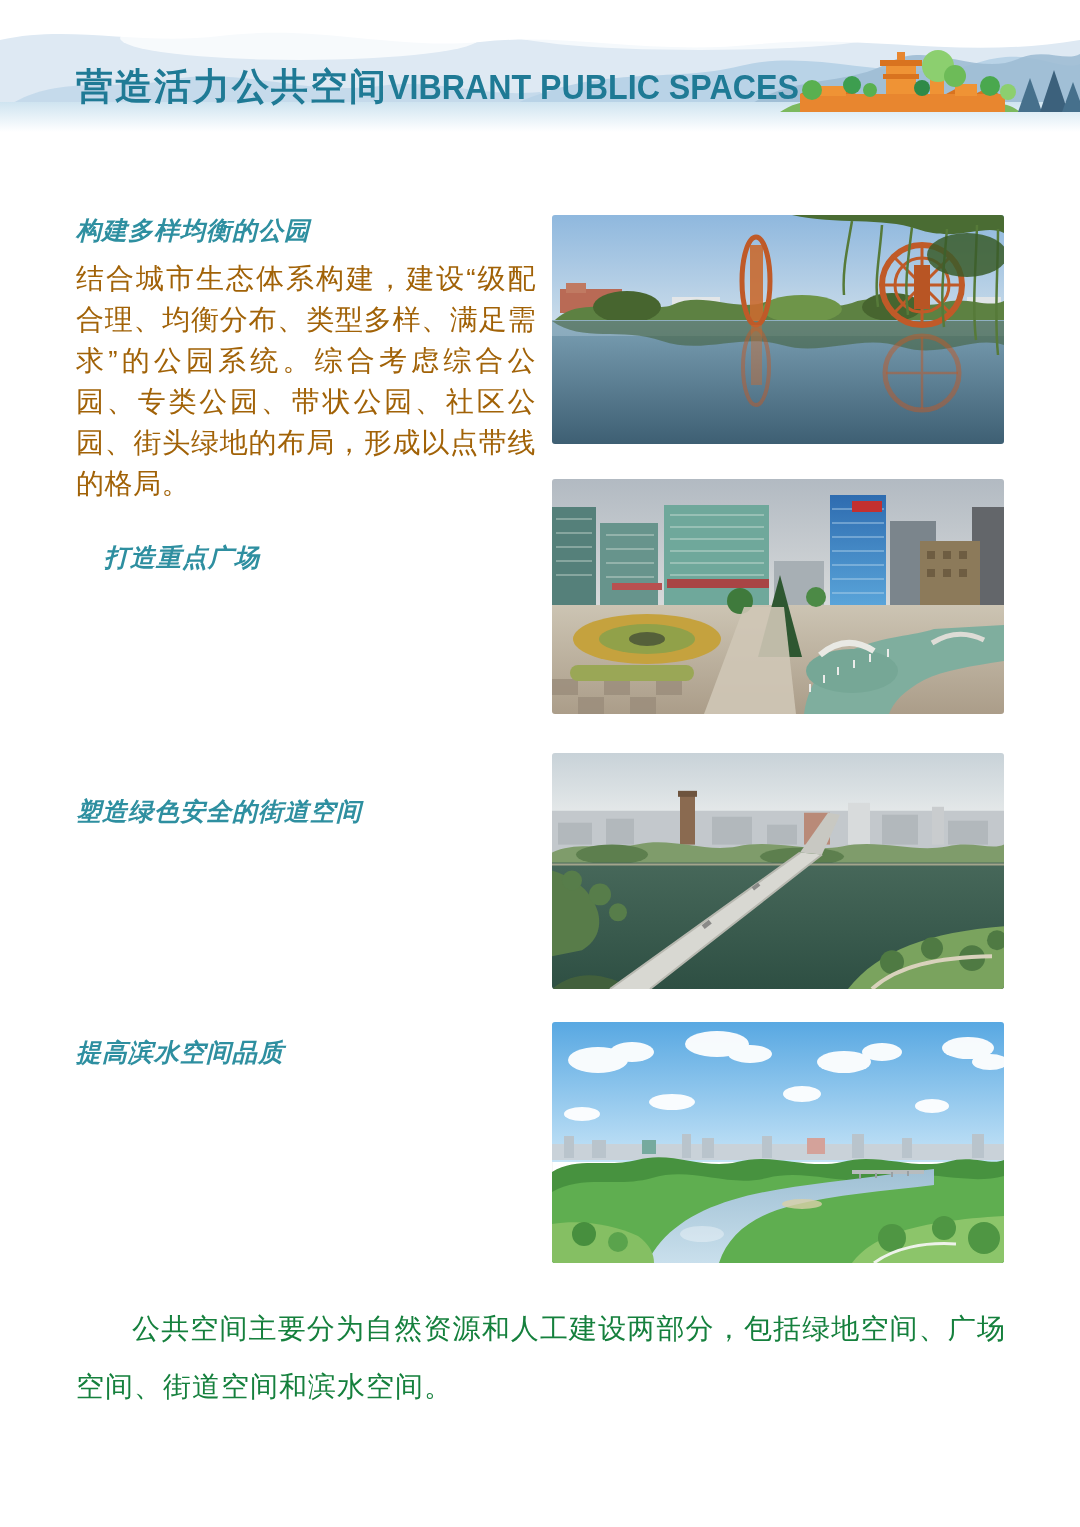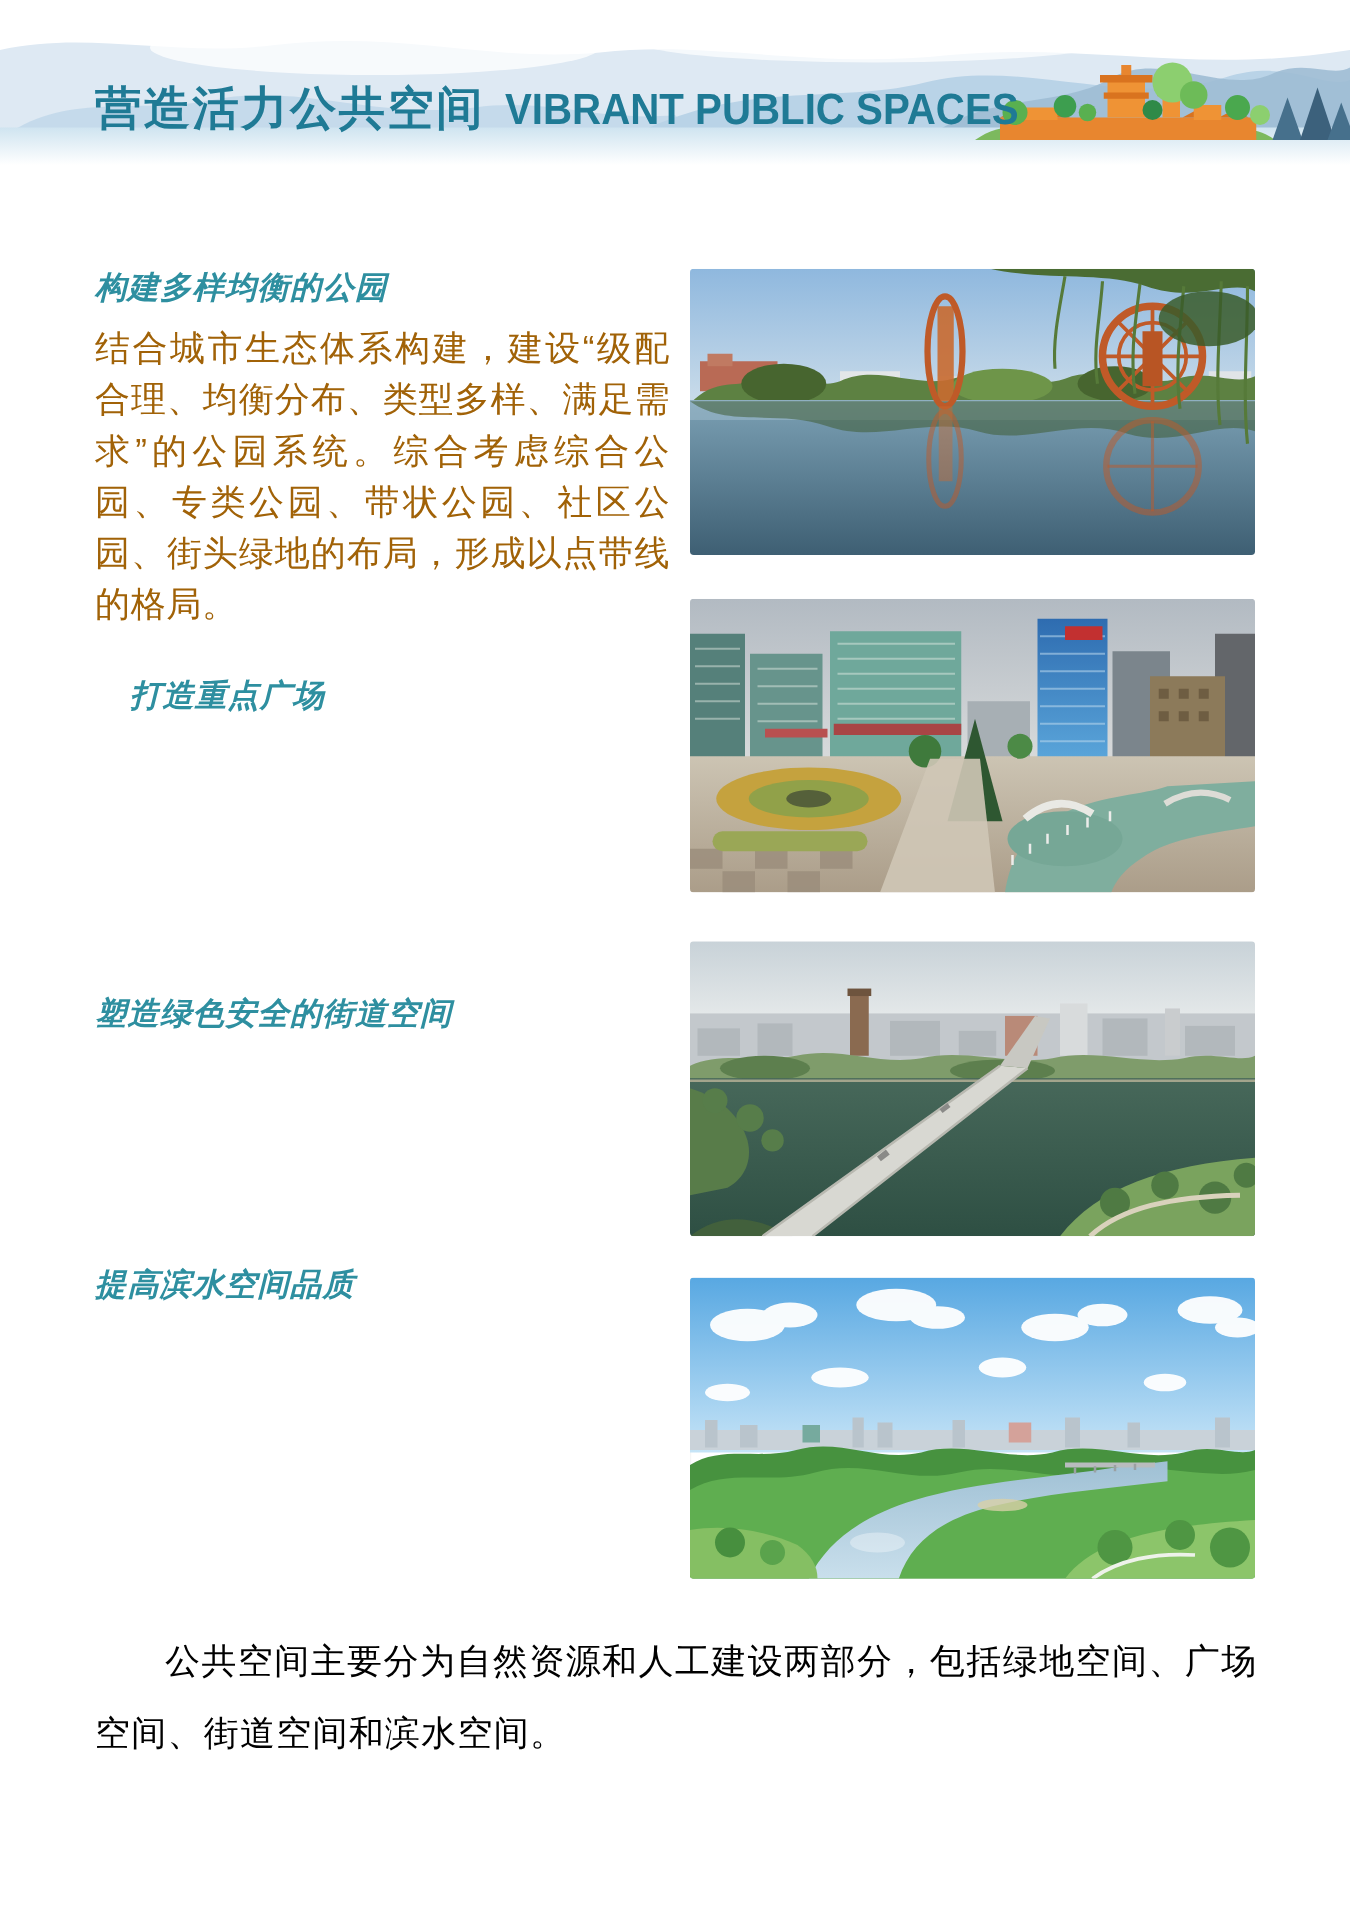--- a/index.html
+++ b/index.html
@@ -4,47 +4,47 @@
 <style>
   html,body{margin:0;padding:0;background:#ffffff;}
   .page{
     position:relative;width:1080px;height:1527px;margin:0 auto;
     background:#ffffff;overflow:hidden;
     font-family:"Liberation Sans","DejaVu Sans",sans-serif;
   }
   
   .header-band{position:absolute;top:0;left:0;width:1080px;height:132px;}
   .page-title{
-    position:absolute;left:76px;top:62px;display:flex;align-items:baseline;gap:16px;
+    position:absolute;left:76px;top:62px;display:flex;align-items:baseline;
     color:#1F7A95;font-weight:bold;white-space:nowrap;z-index:5;
   }
   .page-title .zh{font-size:37px;letter-spacing:2px;}
   .page-title .en{font-size:35px;letter-spacing:0px;transform:scaleX(.92);transform-origin:left;}
   
   .sec{position:absolute;left:76px;width:460px;}
   .sec h2{
     margin:0 0 12px 0;font-size:25px;line-height:32px;font-weight:bold;
     color:#2E8FA0;letter-spacing:1px;font-style:italic;
   }
   .sec p{
     margin:0;font-size:28px;line-height:41px;color:#a16207;
     text-align:justify;text-justify:inter-ideograph;letter-spacing:.5px;
   }
-  #sec1{top:214px;} #sec2{top:541px;margin-left:28px;} #sec3{top:795px;} #sec4{top:1012px;}
+  #sec1{top:214px;} #sec2{top:541px;margin-left:28px;} #sec3{top:795px;} #sec4{top:1036px;}
   .photo{
     position:absolute;left:552px;width:452px;border-radius:3px;overflow:hidden;
     line-height:0;box-shadow:0 0 0 1px rgba(0,0,0,.04) inset;
   }
   #photo1{top:215px;height:229px;} #photo2{top:479px;height:235px;}
   #photo3{top:753px;height:236px;} #photo4{top:1022px;height:241px;}
   .photo svg{width:100%;height:100%;display:block;}
   
   .summary{
     position:absolute;left:76px;top:1300px;width:930px;margin:0;
-    font-size:28px;line-height:58px;color:#000000;text-indent:2em;
+    font-size:28px;line-height:58px;color:#15803d;text-indent:2em;
     text-align:justify;text-justify:inter-ideograph;letter-spacing:1px;
   }
 </style>
 </head>
 <body>
 
 <div class="page">
 
   <svg class="header-band" viewBox="0 0 1080 132" preserveAspectRatio="none" aria-hidden="true">
     <defs>

